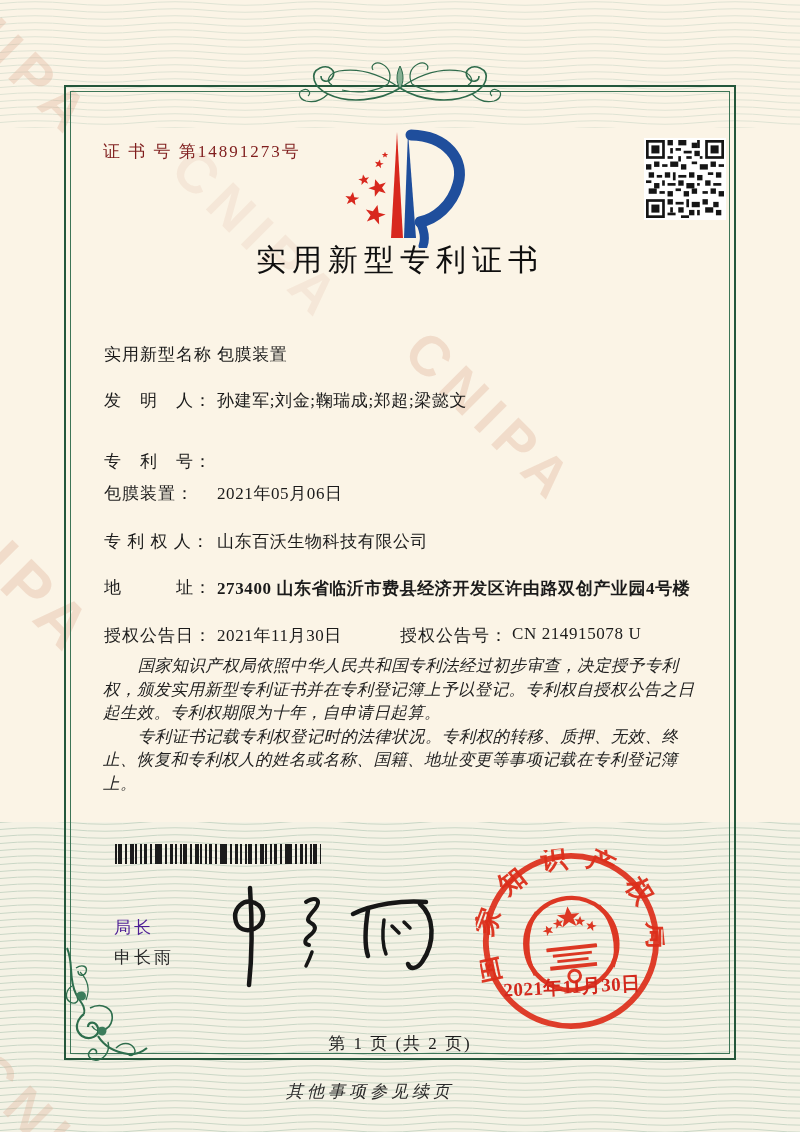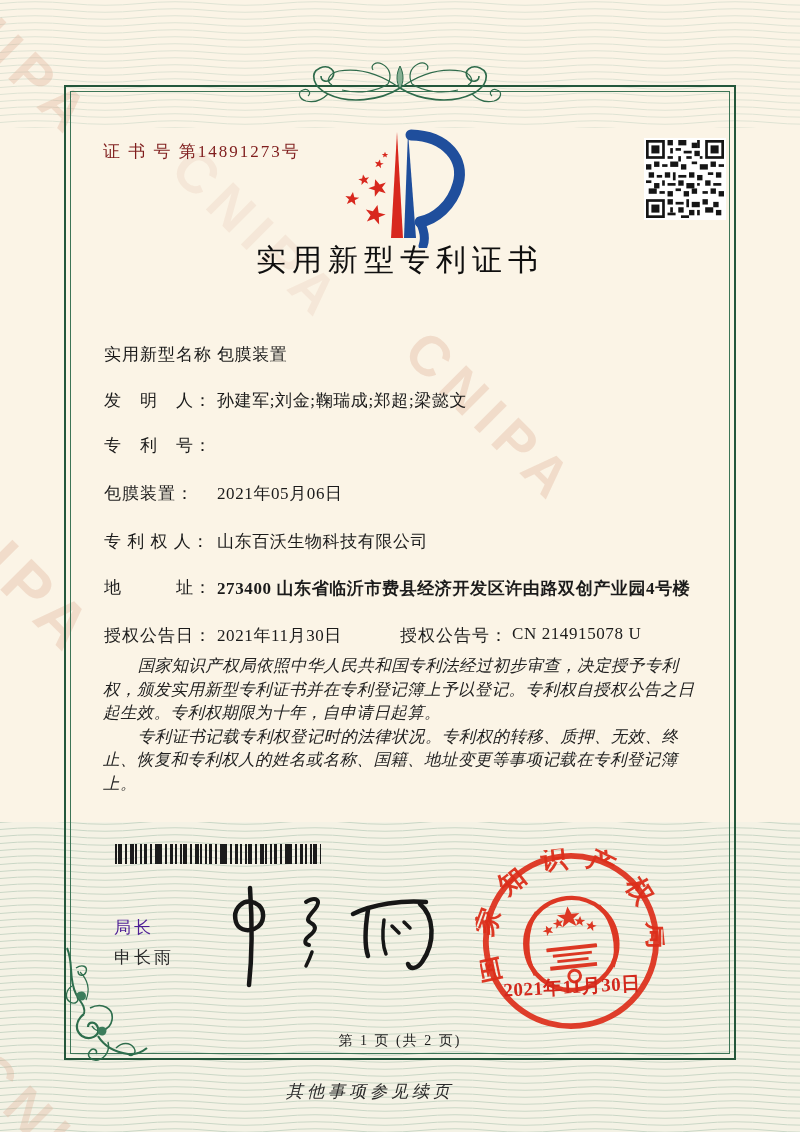--- a/index.html
+++ b/index.html
@@ -81,21 +81,21 @@
   .seal{position:absolute;left:478px;top:848px;width:186px;height:186px;transform:rotate(-6deg);}
   .seal-date{
     position:absolute;left:488px;top:974px;width:168px;
     text-align:center;
     font-size:19px;font-weight:700;color:#d3281c;
     letter-spacing:0.5px;
     transform:rotate(-3deg);
   }
   .page-num{
     position:absolute;left:0;top:1032px;width:800px;text-align:center;
-    font-size:14px;letter-spacing:2px;color:#1d1d1d;
+    font-size:17px;letter-spacing:2px;color:#1d1d1d;
   }
   .continuation{
     position:absolute;left:0;top:1080px;width:740px;text-align:center;
     font-size:17px;font-style:italic;letter-spacing:4px;color:#2a2a2a;
   }
   .ornament-top{position:absolute;left:284px;top:58px;}
   .ornament-corner{position:absolute;left:50px;top:946px;}
 </style>
 </head>
 <body>
@@ -259,21 +259,21 @@
   <div class="title">实用新型专利证书</div>
 
   <div class="row" style="top:343px;">
     <span class="lbl">实用新型名称：</span>
     <span class="val">包膜装置</span>
   </div>
   <div class="row" style="top:389px;">
     <span class="lbl">发　明　人：</span>
     <span class="val">孙建军;刘金;鞠瑞成;郑超;梁懿文</span>
   </div>
-  <div class="row" style="top:434px;gap:32px;">
+  <div class="row" style="top:450px;gap:32px;">
     <span class="lbl">专　利　号：</span>
   </div>
   <div class="row" style="top:482px;">
     <span class="lbl">包膜装置：</span>
     <span class="val">2021年05月06日</span>
   </div>
   <div class="row" style="top:530px;">
     <span class="lbl">专 利 权 人：</span>
     <span class="val">山东百沃生物科技有限公司</span>
   </div>

